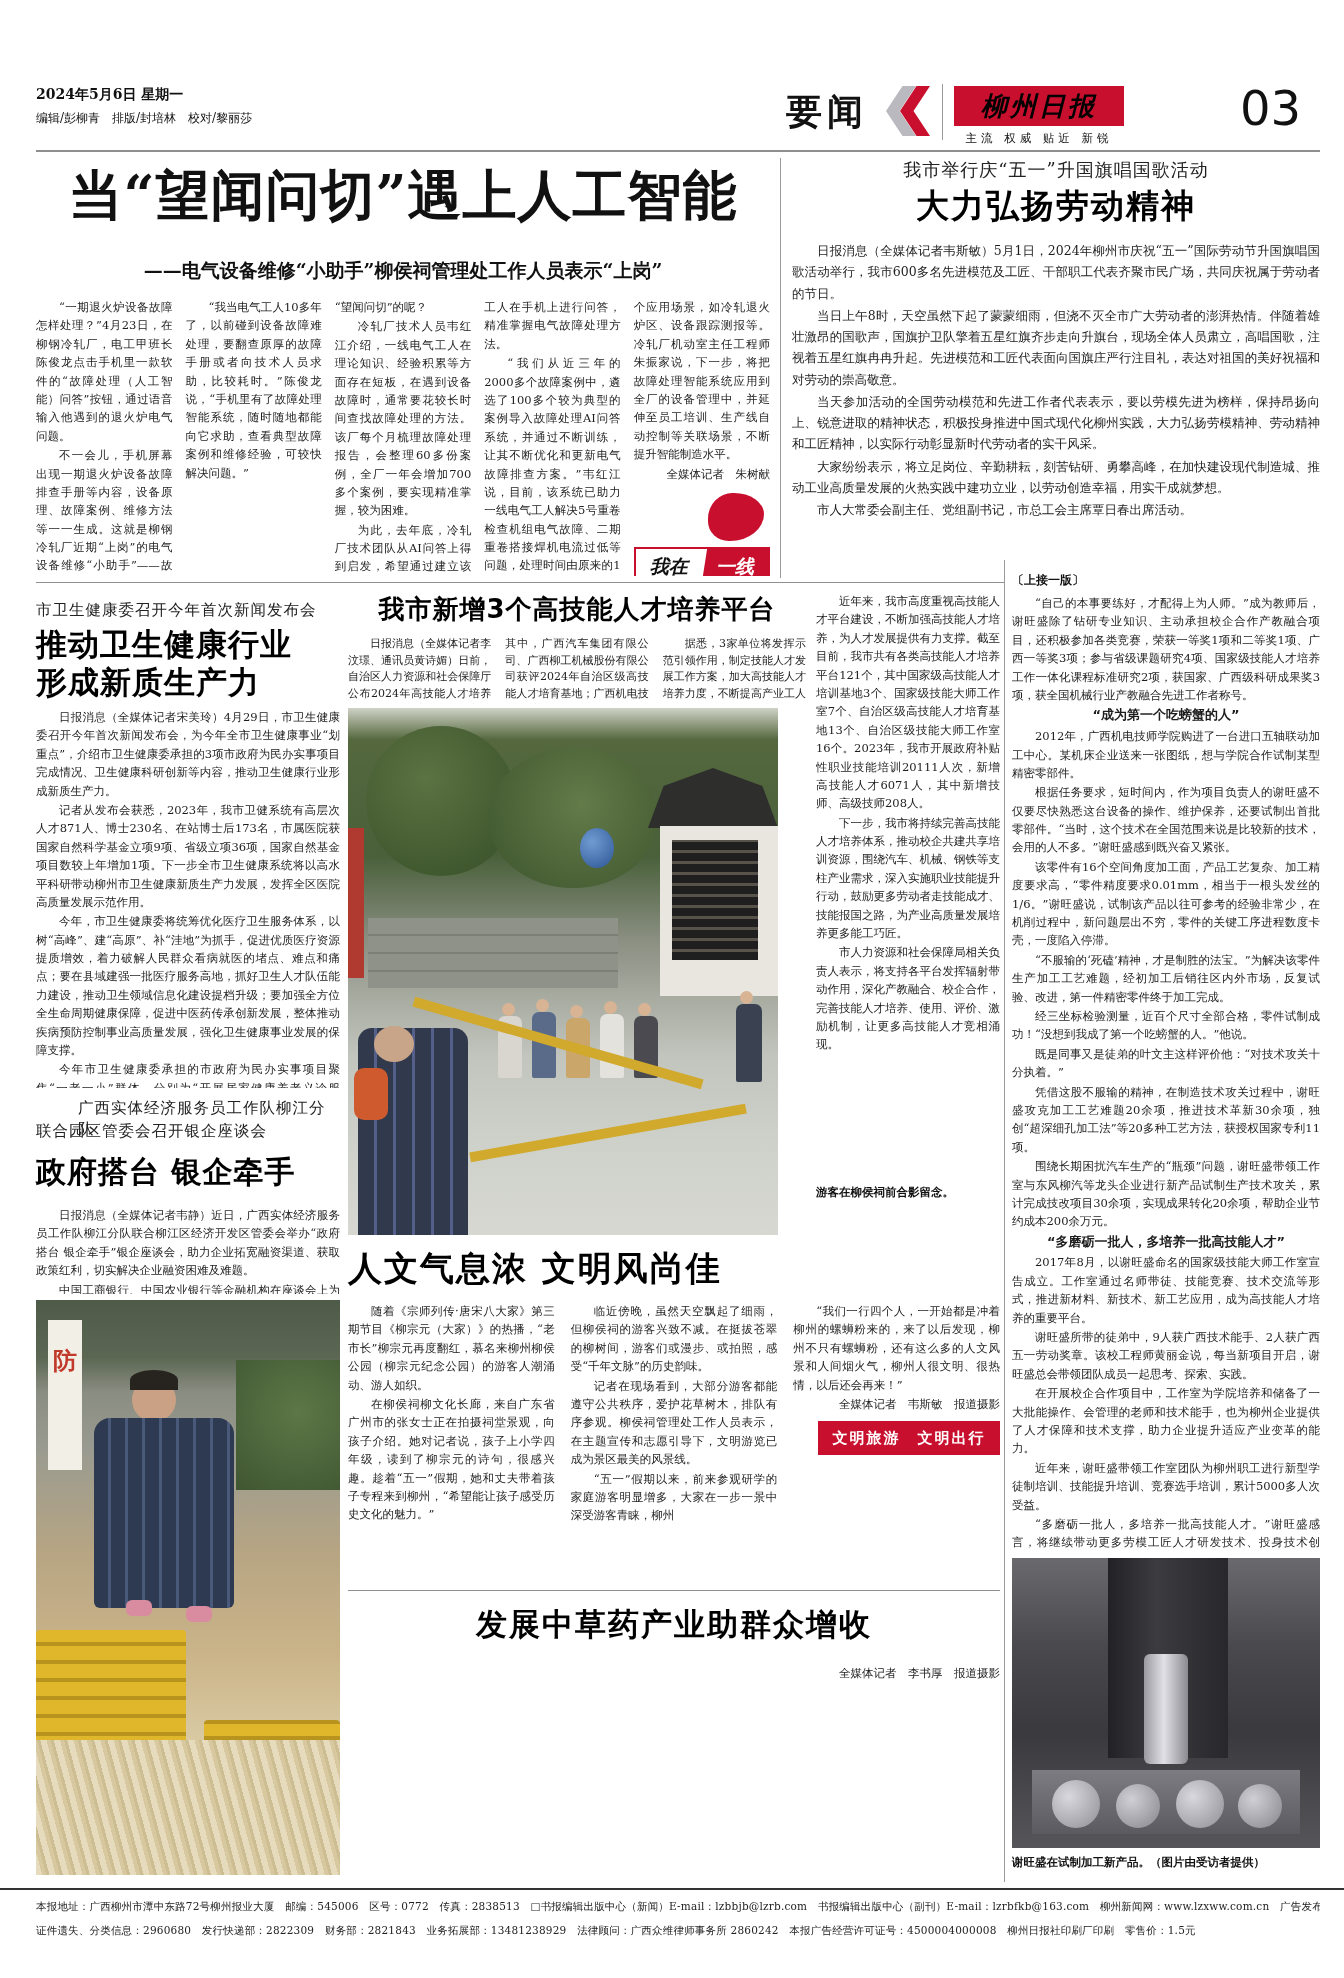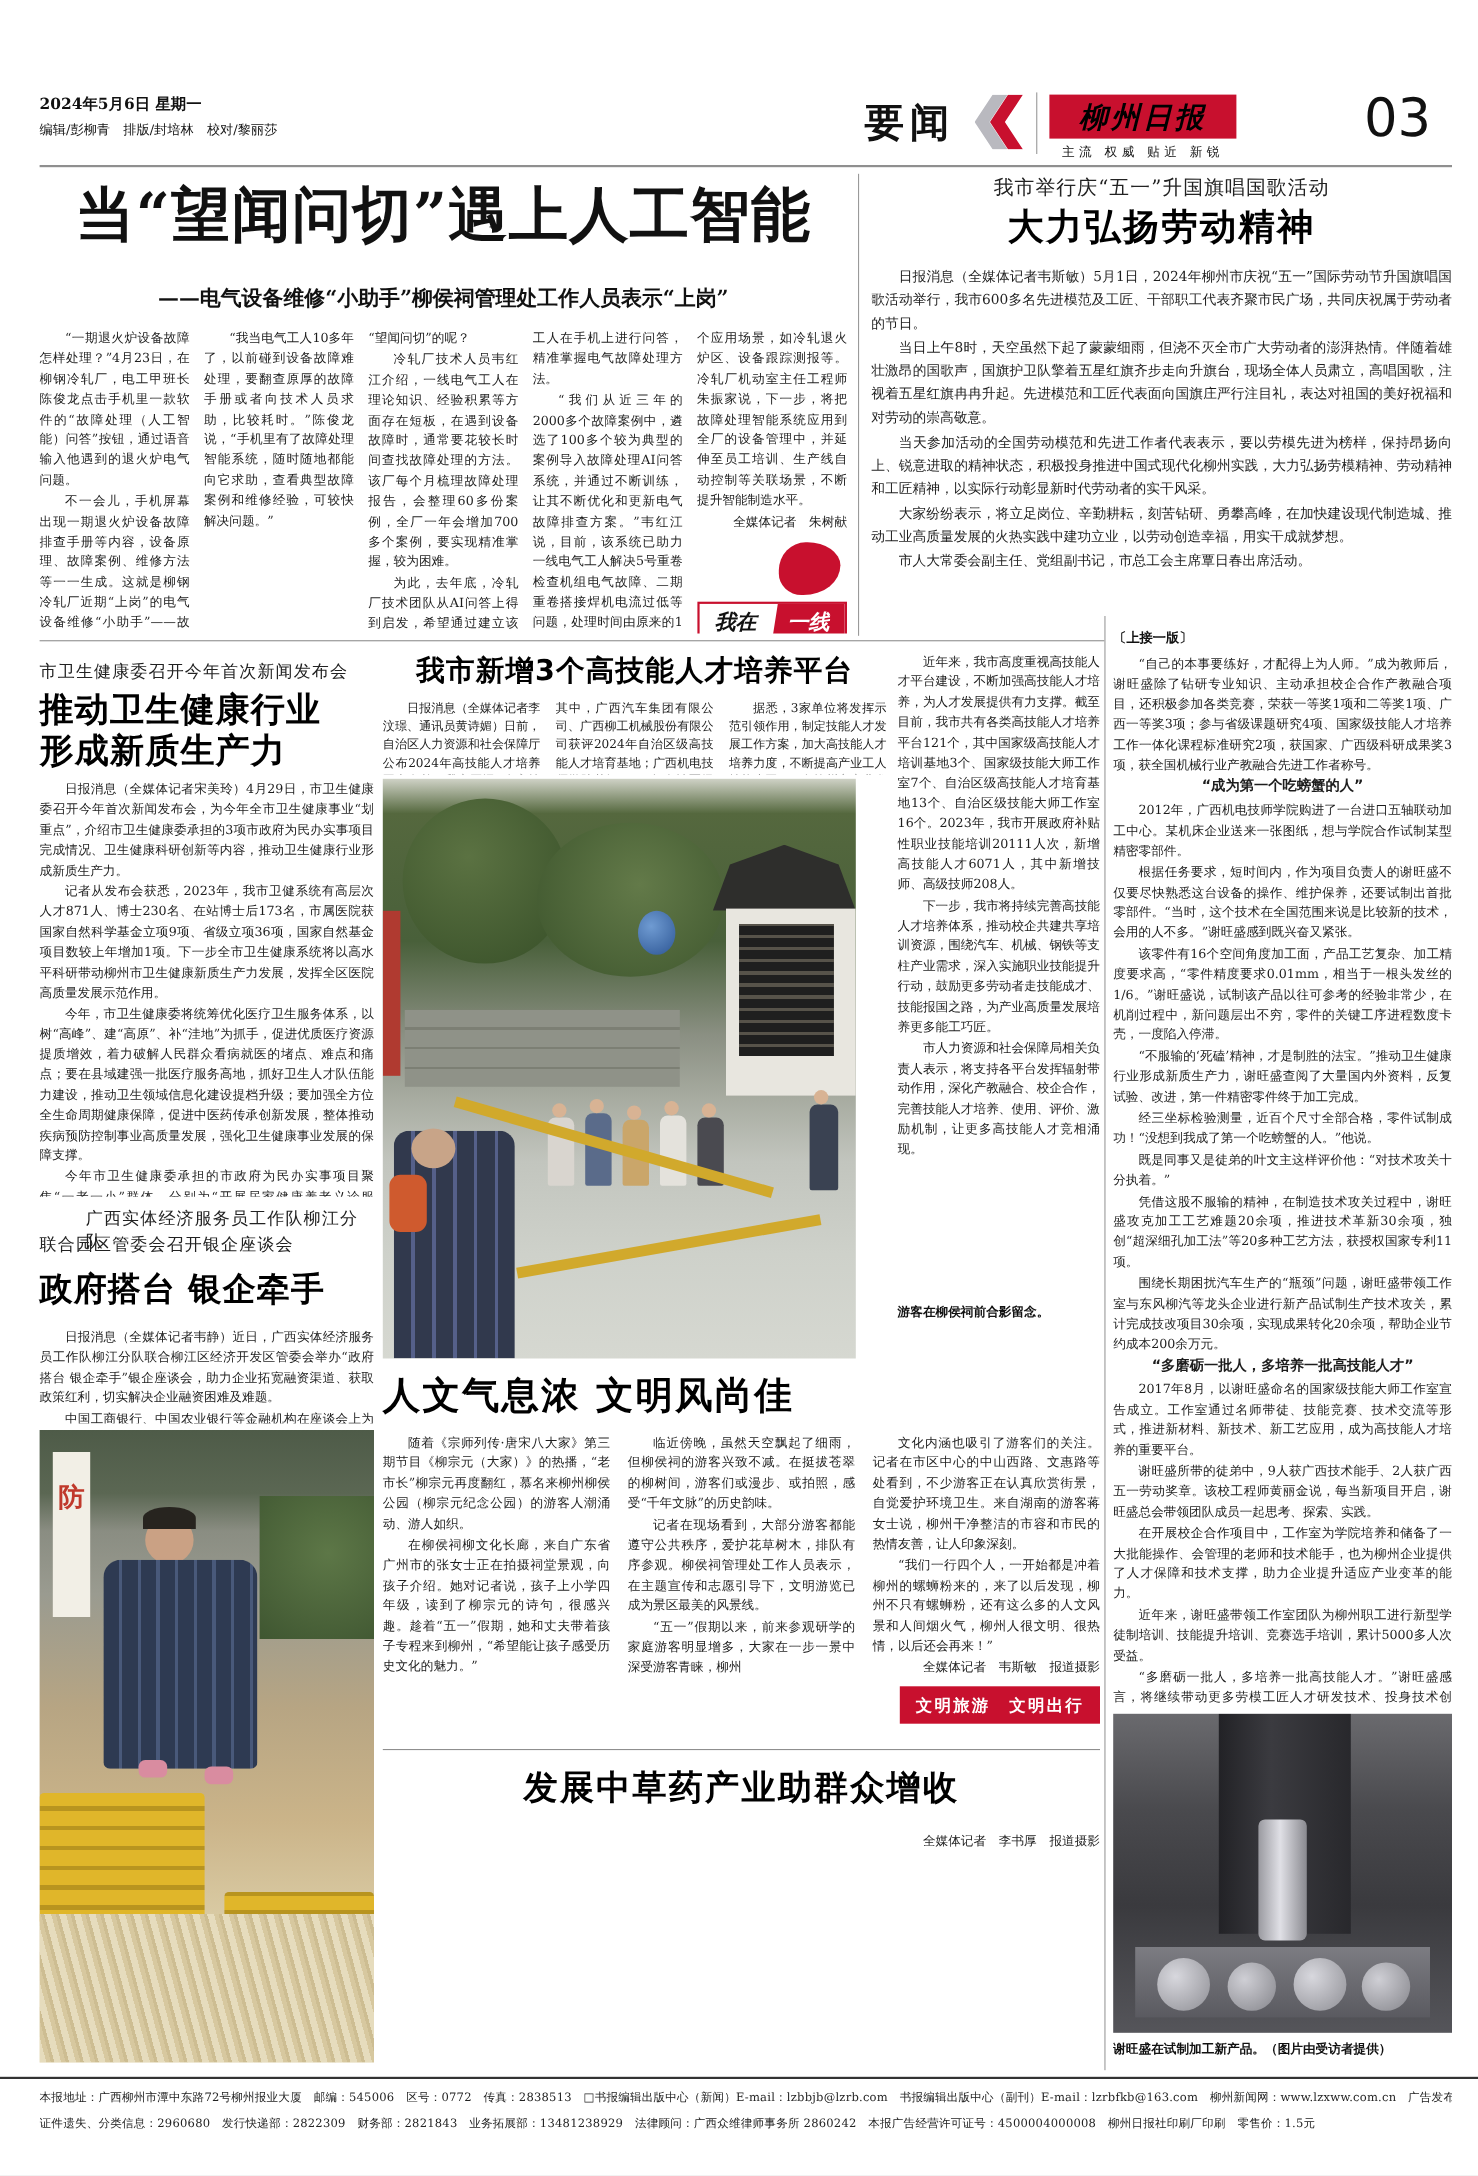--- a/index.html
+++ b/index.html
@@ -200,21 +200,20 @@
     <div class="col">
       <p>随着《宗师列传·唐宋八大家》第三期节目《柳宗元（大家）》的热播，“老市长”柳宗元再度翻红，慕名来柳州柳侯公园（柳宗元纪念公园）的游客人潮涌动、游人如织。</p>
       <p>在柳侯祠柳文化长廊，来自广东省广州市的张女士正在拍摄祠堂景观，向孩子介绍。她对记者说，孩子上小学四年级，读到了柳宗元的诗句，很感兴趣。趁着“五一”假期，她和丈夫带着孩子专程来到柳州，“希望能让孩子感受历史文化的魅力。”</p>
     </div>
     <div class="col">
       <p>临近傍晚，虽然天空飘起了细雨，但柳侯祠的游客兴致不减。在挺拔苍翠的柳树间，游客们或漫步、或拍照，感受“千年文脉”的历史韵味。</p>
       <p>记者在现场看到，大部分游客都能遵守公共秩序，爱护花草树木，排队有序参观。柳侯祠管理处工作人员表示，在主题宣传和志愿引导下，文明游览已成为景区最美的风景线。</p>
       <p>“五一”假期以来，前来参观研学的家庭游客明显增多，大家在一步一景中深受游客青睐，柳州</p>
     </div>
     <div class="col">
-      <p>文化内涵也吸引了游客们的关注。记者在市区中心的中山西路、文惠路等处看到，不少游客正在认真欣赏街景，自觉爱护环境卫生。来自湖南的游客蒋女士说，柳州干净整洁的市容和市民的热情友善，让人印象深刻。</p>
       <p>“我们一行四个人，一开始都是冲着柳州的螺蛳粉来的，来了以后发现，柳州不只有螺蛳粉，还有这么多的人文风景和人间烟火气，柳州人很文明、很热情，以后还会再来！”</p>
       <p class="byline">全媒体记者　韦斯敏　报道摄影</p>
       <div class="badge-red">文明旅游　文明出行</div>
     </div>
   </div>
 
   <div class="abs rule" style="left:348px;top:1590px;width:652px;height:1px"></div>
   <div class="abs headline-sans" style="left:348px;top:1604px;width:652px;text-align:center;font-size:31px;letter-spacing:2px">发展中草药产业助群众增收</div>
   <div class="abs body-txt cols" style="left:348px;top:1664px;width:652px;height:208px;gap:20px">
     <div class="col">
@@ -222,21 +221,21 @@
     </div>
   </div>
 
   <div class="abs" style="left:1012px;top:572px;font-size:12px;font-weight:bold">〔上接一版〕</div>
   <div class="abs body-txt" style="left:1012px;top:594px;width:308px;height:960px">
     <p>“自己的本事要练好，才配得上为人师。”成为教师后，谢旺盛除了钻研专业知识、主动承担校企合作产教融合项目，还积极参加各类竞赛，荣获一等奖1项和二等奖1项、广西一等奖3项；参与省级课题研究4项、国家级技能人才培养工作一体化课程标准研究2项，获国家、广西级科研成果奖3项，获全国机械行业产教融合先进工作者称号。</p>
     <p class="subhead-q">“成为第一个吃螃蟹的人”</p>
     <p>2012年，广西机电技师学院购进了一台进口五轴联动加工中心。某机床企业送来一张图纸，想与学院合作试制某型精密零部件。</p>
     <p>根据任务要求，短时间内，作为项目负责人的谢旺盛不仅要尽快熟悉这台设备的操作、维护保养，还要试制出首批零部件。“当时，这个技术在全国范围来说是比较新的技术，会用的人不多。”谢旺盛感到既兴奋又紧张。</p>
     <p>该零件有16个空间角度加工面，产品工艺复杂、加工精度要求高，“零件精度要求0.01mm，相当于一根头发丝的1/6。”谢旺盛说，试制该产品以往可参考的经验非常少，在机削过程中，新问题层出不穷，零件的关键工序进程数度卡壳，一度陷入停滞。</p>
-    <p>“不服输的‘死磕’精神，才是制胜的法宝。”推动卫生健康行业形成新质生产力，谢旺盛查阅了大量国内外资料，反复试验、改进，第一件精密零件终于加工完成。</p>
+    <p>“不服输的‘死磕’精神，才是制胜的法宝。”为解决该零件生产加工工艺难题，经初加工后销往区内外市场，反复试验、改进，第一件精密零件终于加工完成。</p>
     <p>经三坐标检验测量，近百个尺寸全部合格，零件试制成功！“没想到我成了第一个吃螃蟹的人。”他说。</p>
     <p>既是同事又是徒弟的叶文主这样评价他：“对技术攻关十分执着。”</p>
     <p>凭借这股不服输的精神，在制造技术攻关过程中，谢旺盛攻克加工工艺难题20余项，推进技术革新30余项，独创“超深细孔加工法”等20多种工艺方法，获授权国家专利11项。</p>
     <p>围绕长期困扰汽车生产的“瓶颈”问题，谢旺盛带领工作室与东风柳汽等龙头企业进行新产品试制生产技术攻关，累计完成技改项目30余项，实现成果转化20余项，帮助企业节约成本200余万元。</p>
     <p class="subhead-q">“多磨砺一批人，多培养一批高技能人才”</p>
     <p>2017年8月，以谢旺盛命名的国家级技能大师工作室宣告成立。工作室通过名师带徒、技能竞赛、技术交流等形式，推进新材料、新技术、新工艺应用，成为高技能人才培养的重要平台。</p>
     <p>谢旺盛所带的徒弟中，9人获广西技术能手、2人获广西五一劳动奖章。该校工程师黄丽金说，每当新项目开启，谢旺盛总会带领团队成员一起思考、探索、实践。</p>
     <p>在开展校企合作项目中，工作室为学院培养和储备了一大批能操作、会管理的老师和技术能手，也为柳州企业提供了人才保障和技术支撑，助力企业提升适应产业变革的能力。</p>
     <p>近年来，谢旺盛带领工作室团队为柳州职工进行新型学徒制培训、技能提升培训、竞赛选手培训，累计5000多人次受益。</p>
     <p>“多磨砺一批人，多培养一批高技能人才。”谢旺盛感言，将继续带动更多劳模工匠人才研发技术、投身技术创新，发挥劳模和工匠人才创新工作室的特色优势，为柳州机械高质量发展贡献更多力量。</p>

